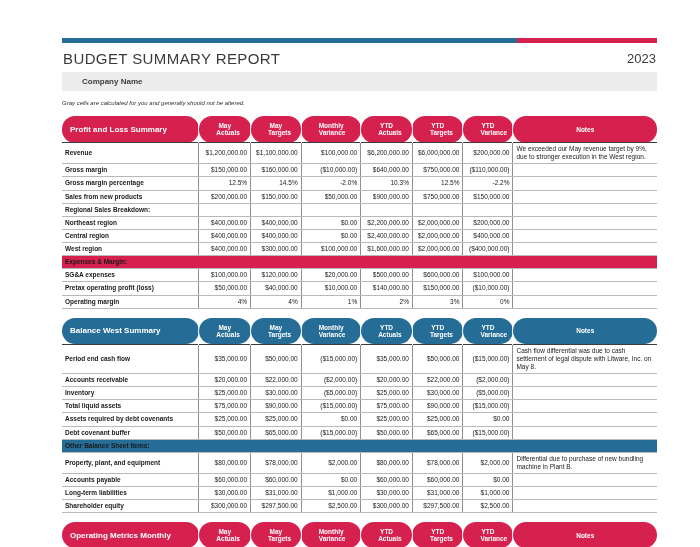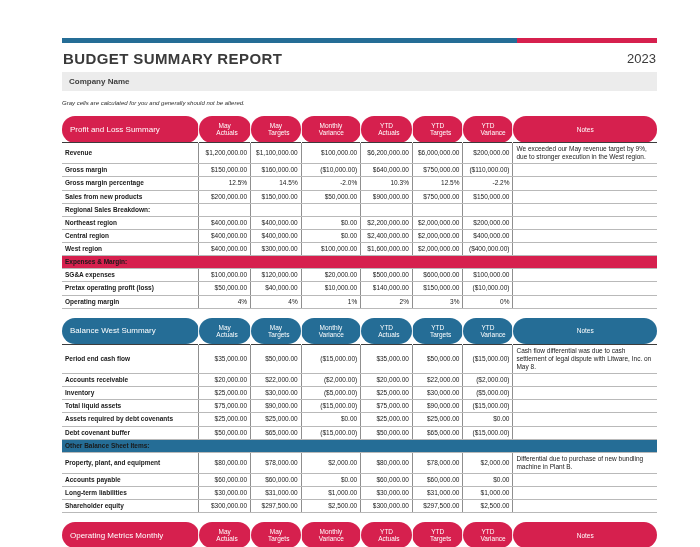--- a/index.html
+++ b/index.html
@@ -11,30 +11,30 @@
   }
   .content { margin-left: 62px; width: 595px; }
 
   
   .topbar { display: flex; height: 5px; margin-top: 38px; }
   .bar-blue { width: 76.5%; background: var(--blue, #256D96); }
   .bar-red  { flex: 1; background: var(--red, #D6204E); }
 
   
   .header-row { display: flex; justify-content: space-between; align-items: flex-end; padding: 7px 1px 5px 1px; }
-  .page-title { margin: 0; font-size: 15px; font-weight: bold; color: #3a3a3a; letter-spacing: 0.4px; }
+  .page-title { margin: 0; font-size: 15px; font-weight: normal; color: #3a3a3a; letter-spacing: 0.4px; }
   .year { font-size: 13px; color: #3a3a3a; padding-bottom: 1px; }
 
-  .company-band { background: #ececec; color: #3f3f3f; font-size: 8px; font-weight: bold; padding: 5px 7px; }
+  .company-band { background: #ececec; color: #3f3f3f; font-size: 8px; font-weight: bold; padding: 5px 20px; }
   .disclaimer { font-style: italic; font-size: 6px; color: #2e2e2e; margin: 9px 0 10px 0; }
 
   
   table.report-table { border-collapse: collapse; width: 100%; table-layout: fixed; margin-bottom: 9px; }
   table.report-table thead th {
-    color: #fff; font-size: 6.5px; font-weight: normal; text-align: center;
+    color: #fff; font-size: 6.5px; font-weight: bold; text-align: center;
     padding: 6px 17px; border-left: 1px solid rgba(255,255,255,.85); vertical-align: middle; border-radius: 13px;
   }
   table.report-table thead th.t-title { text-align: left; font-size: 8px; padding-left: 8px; border-left: none; }
   .theme-red  thead th { background: var(--red, #D6204E); }
   .theme-blue thead th { background: var(--blue, #256D96); }
 
   table.report-table tbody td {
     font-size: 6.5px; color: #1a1a1a; background: #fff;
     padding: 2px 3px; border-bottom: 1px solid #b9b9b9; vertical-align: middle;
     overflow: hidden; line-height: 1.25;

